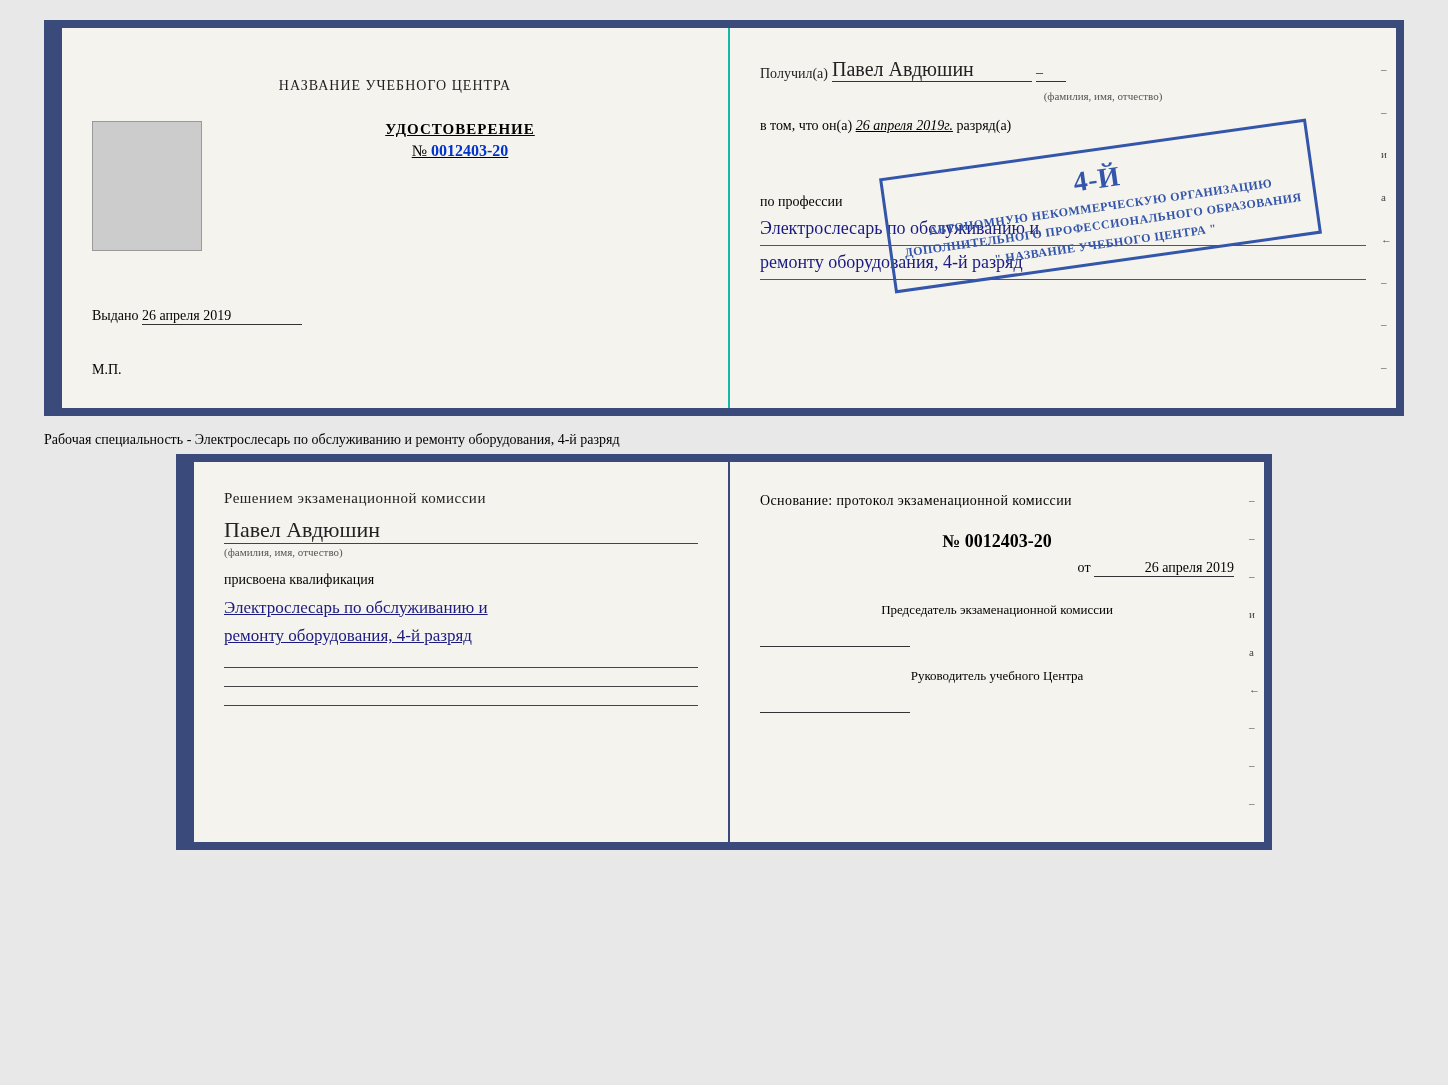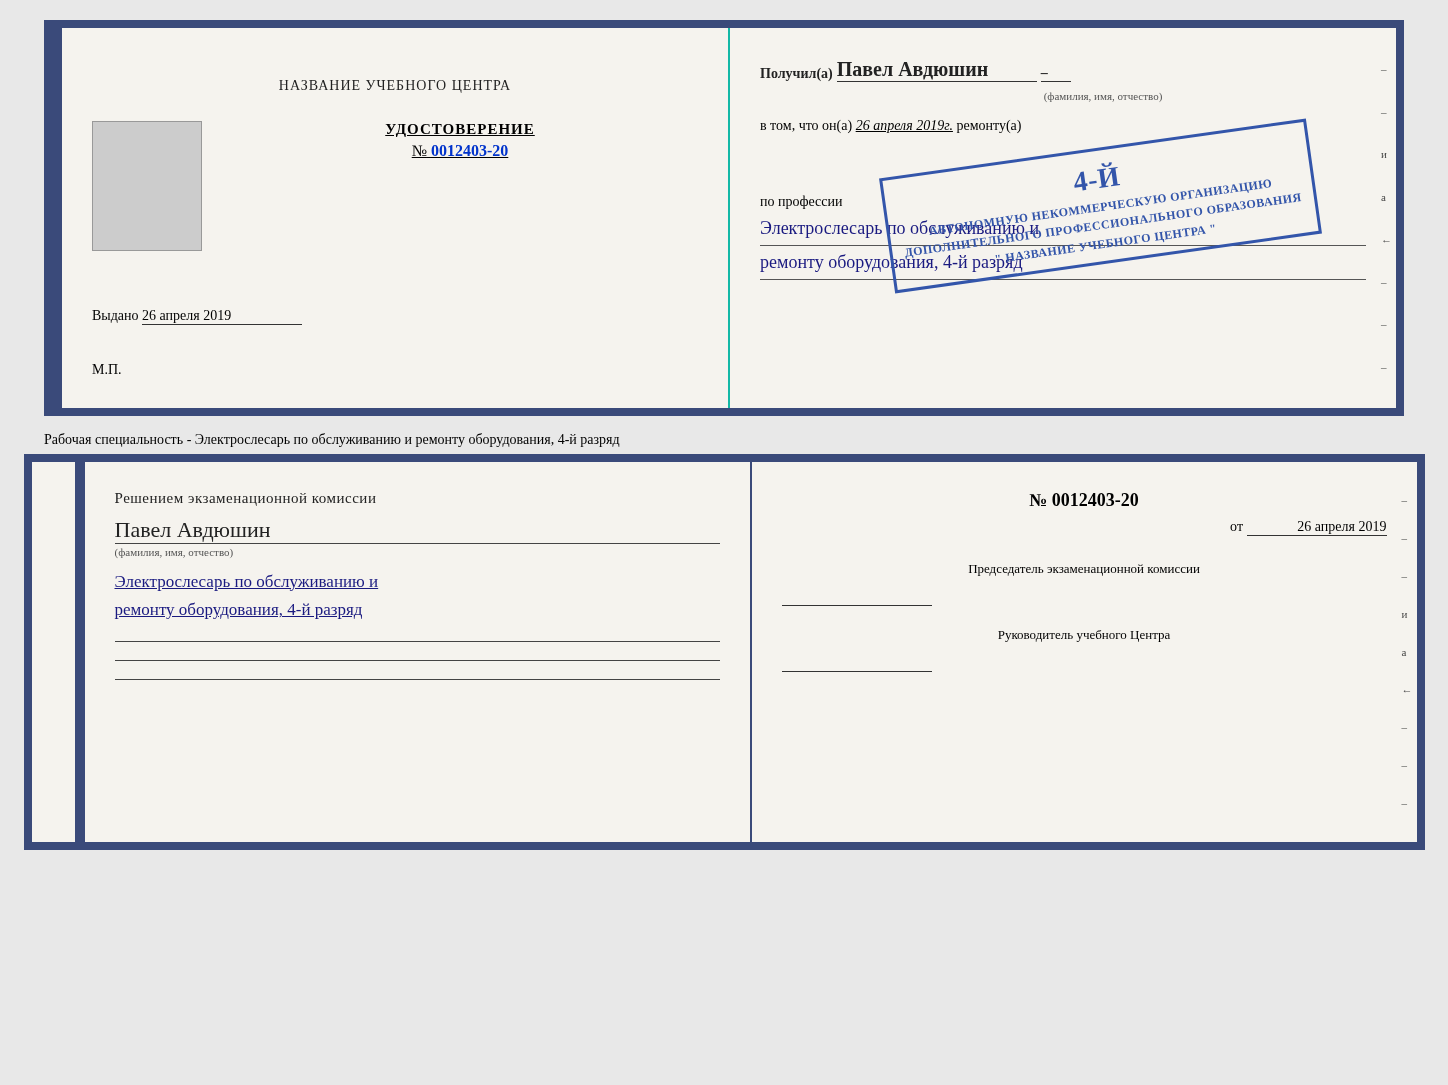--- a/index.html
+++ b/index.html
@@ -116,21 +116,20 @@
 
     
     .right-header {
       font-size: 14px;
       color: #222;
       margin-bottom: 8px;
       display: flex;
       align-items: flex-end;
       gap: 4px;
       flex-wrap: wrap;
-      font-weight: bold;
     }
 
     .handwritten {
       font-family: 'Segoe Script', 'Comic Sans MS', cursive;
       font-size: 20px;
       color: #222;
     }
 
     .small-caption {
       font-size: 11px;
@@ -200,25 +199,24 @@
       width: 1360px;
       font-size: 14px;
       color: #000000;
       padding: 6px 0 4px 0;
       line-height: 1.4;
     }
 
     
     .booklet2 {
       display: flex;
-      width: 1401px;
+      width: 1096px;
       background: #f5f3ee;
       border: 8px solid #3a4a7a;
       position: relative;
-      padding-left: 43px;
     }
 
     .booklet2-left, .booklet2-right {
       flex: 1;
       padding: 28px 30px;
       min-height: 380px;
     }
 
     .booklet2-left {
       border-right: 2px solid #3a4a7a;
@@ -352,21 +350,21 @@
       <span class="handwritten underline-field">Павел Авдюшин</span>
       <span style="border-bottom:1px solid #333; display:inline-block; width:30px;">–</span>
     </div>
     <div style="margin-left:80px; margin-bottom:10px;">
       <span class="small-caption">(фамилия, имя, отчество)</span>
     </div>
 
     <div class="right-vtom">
       <span>в том, что он(а)</span>
       <span style="font-style:italic; text-decoration:underline;">26 апреля 2019г.</span>
-      <span>ремонту(а)</span>
+      <span>разряд(а)</span>
     </div>
 
     <div class="stamp-overlay">
       <span class="stamp-number">4-й</span>
       <span style="font-size:12px;">АВТОНОМНУЮ НЕКОММЕРЧЕСКУЮ ОРГАНИЗАЦИЮ</span><br>
       <span style="font-size:12px;">ДОПОЛНИТЕЛЬНОГО ПРОФЕССИОНАЛЬНОГО ОБРАЗОВАНИЯ</span><br>
       <span style="font-size:12px;">" НАЗВАНИЕ УЧЕБНОГО ЦЕНТРА "</span>
     </div>
 
     <div class="profession-block" style="margin-top: 60px;">
@@ -394,33 +392,35 @@
 
 <div class="booklet2">
   <div class="booklet-spine"></div>
 
   <div class="booklet2-left">
     <div class="section-title" style="font-size:15px; letter-spacing:0.5px;">Решением экзаменационной комиссии</div>
 
     <span class="person-name-hw">Павел Авдюшин</span>
     <span class="small-caption" style="text-align:left; margin-bottom:10px;">(фамилия, имя, отчество)</span>
 
+    <div class="assigned-qual">присвоена квалификация</div>
 
     <span class="qual-text-hw">Электрослесарь по обслуживанию и</span>
     <span class="qual-text-hw">ремонту оборудования, 4-й разряд</span>
 
     <div class="blank-lines">
       <div class="blank-line"></div>
       <div class="blank-line"></div>
       <div class="blank-line"></div>
     </div>
 
   </div>
 
   <div class="booklet2-right" style="position:relative;">
+    <div class="osnov-title">Основание: протокол экзаменационной комиссии</div>
 
     <span class="protocol-number">
       <span>№</span>
       <span>0012403-20</span>
     </span>
 
     <span class="ot-date" style="text-align:right; display:block; margin-left:20px;">
       <span>от</span>
       <span class="underline-field" style="min-width:140px;">26 апреля 2019</span>
     </span>

